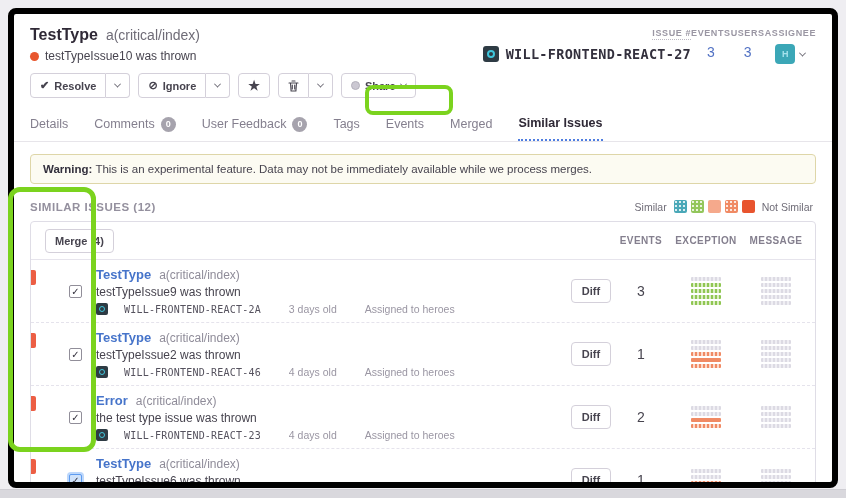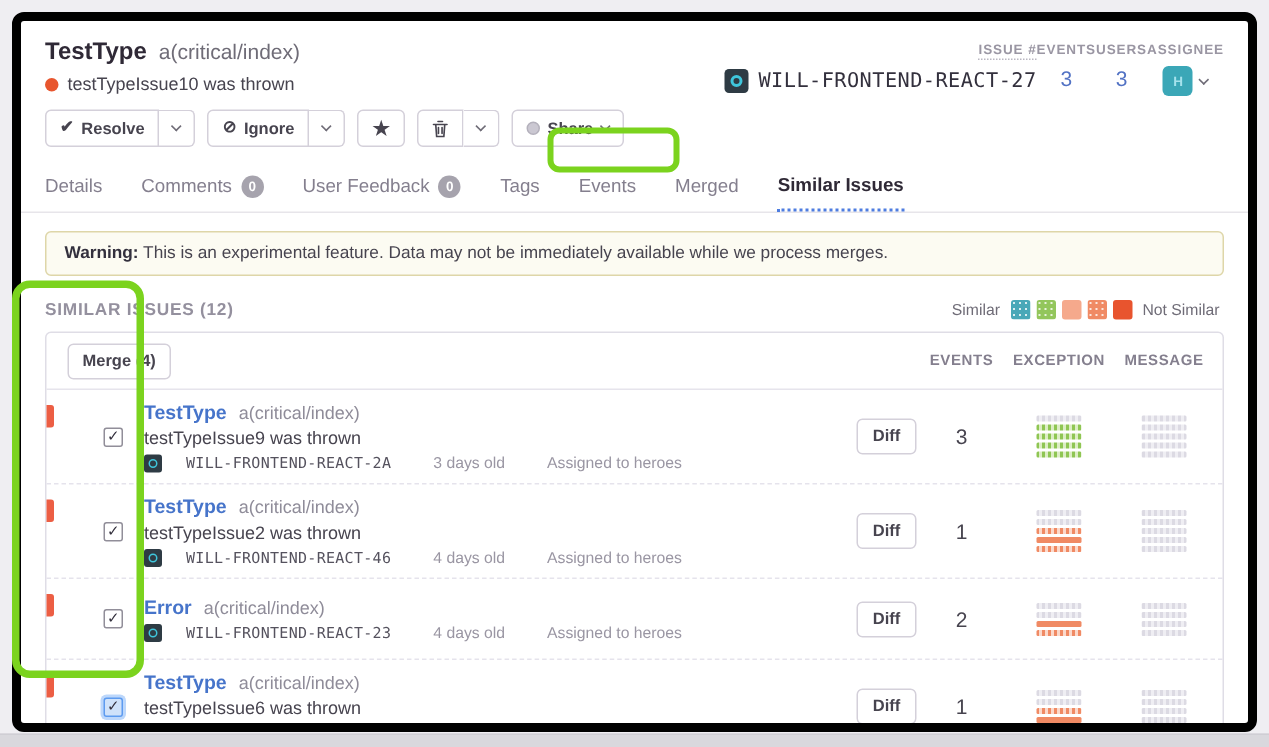--- a/index.html
+++ b/index.html
@@ -47,21 +47,21 @@
   .icon-glyph { font-size:11px; line-height:1; }
   .star-glyph { font-size:13px; }
   .share-dot { width:9px; height:9px; border-radius:50%; background:#cbc8d2; border:1px solid #b4b1bc; display:inline-block; }
 
   
   .header-stats { display:flex; padding-top:2px; }
   .stat { display:flex; flex-direction:column; align-items:center; gap:6px; }
   .stat-label { font-size:9px; font-weight:bold; letter-spacing:.6px; color:#9a96a3; }
   .stat-label.dotted { border-bottom:1px dotted #bab7c2; padding-bottom:1px; }
   .stat-issue { align-items:flex-end; }
-  .stat-issue .issue-id-row { display:flex; align-items:center; gap:7px; }
+  .stat-issue .issue-id-row { display:flex; align-items:center; gap:7px;font-weight:bold; }
   .issue-id { font-size:13.5px; color:#33303d; letter-spacing:.3px; }
   .stat-link { font-size:14px; color:#5272c4; text-decoration:none; }
   .proj-icon { width:16px; height:16px; border-radius:3px; background:#2e3b44; display:inline-flex; align-items:center; justify-content:center; flex:0 0 auto; }
   .proj-icon .donut { width:8px; height:8px; border-radius:50%; border:2px solid #3fc6dc; }
   .proj-icon.small { width:12px; height:12px; border-radius:2px; }
   .proj-icon.small .donut { width:6px; height:6px; border-width:1.5px; }
   .assignee-wrap { display:flex; align-items:center; gap:5px; cursor:pointer; }
   .avatar { width:20px; height:20px; border-radius:4px; background:#3ba7b7; color:#a5e2ec; font-size:9px; font-weight:bold; display:flex; align-items:center; justify-content:center; }
 
   
@@ -343,20 +343,21 @@
 
   <div class="row grid">
     <div class="row-main">
       <span class="level-bar"></span>
       <span class="checkbox">✓</span>
       <div class="row-text">
         <div class="row-title-line">
           <a class="row-title" href="#">Error</a>
           <span class="row-culprit">a(critical/index)</span>
         </div>
+        <div class="row-msg">the test type issue was thrown</div>
         <div class="row-meta">
           <span class="proj-icon small">
                     <span class="donut"></span>
                   </span>
           <span class="row-shortid mono">WILL-FRONTEND-REACT-23</span>
           <span class="row-age">4 days old</span>
           <span class="row-assigned">Assigned to heroes</span>
         </div>
       </div>
     </div>

